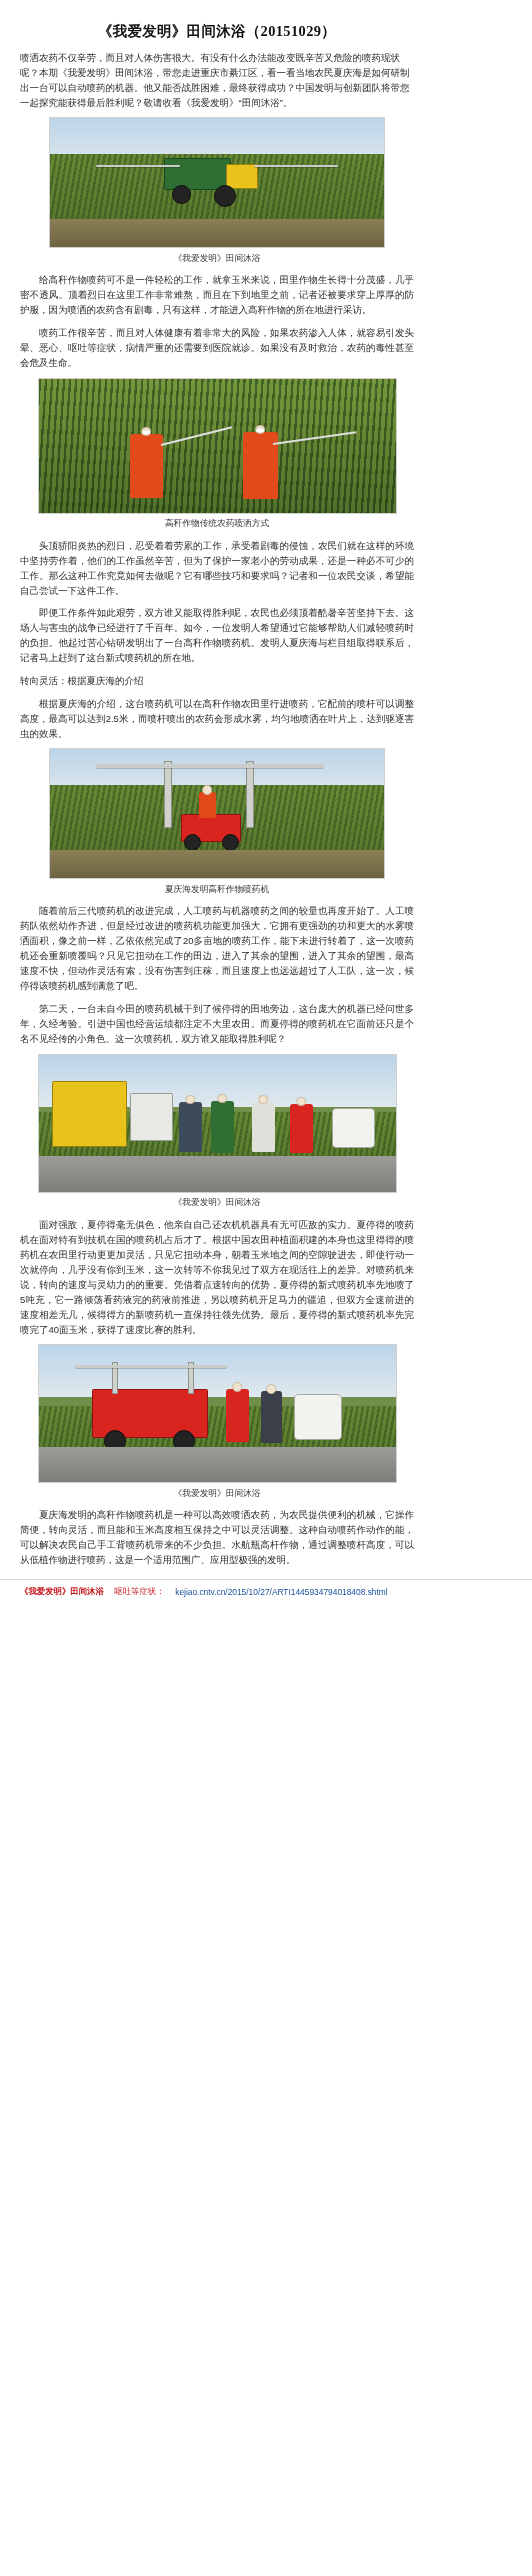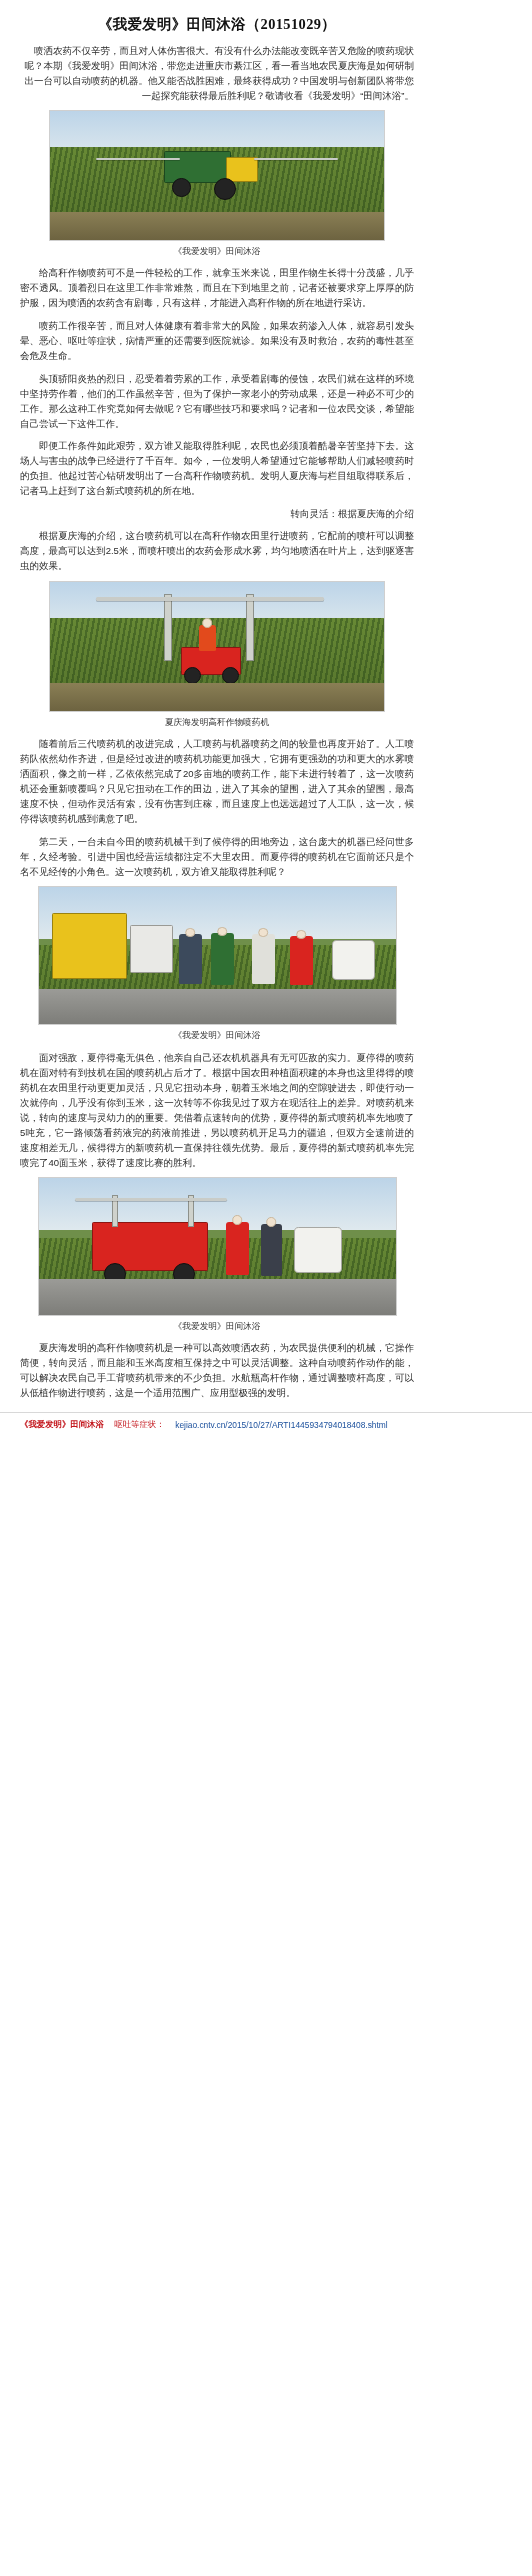--- a/index.html
+++ b/index.html
@@ -8,42 +8,42 @@
     background: #ffffff;
   }
   body {
     width: 533px;
     font-family: "Liberation Sans", sans-serif;
     color: #222222;
   }
   .page {
     width: 434px;
     box-sizing: border-box;
-    padding: 10px 20px 0 20px;
+    padding: 17px 20px 0 20px;
   }
   .title {
     text-align: center;
     font-size: 14.4px;
     font-weight: bold;
     color: #111111;
     letter-spacing: 0.4px;
     margin: 4.6px 0 9px 0;
     font-family: "Liberation Serif", serif;
   }
   p.body-text {
     font-size: 9.5px;
     line-height: 15px;
     text-align: justify;
     text-justify: inter-ideograph;
     margin: 7.6px 0 7.6px 0;
     text-indent: 2em;
     color: #2a2a2a;
   }
   p.lead {
-    text-align: right;
+    text-align: left;
     text-indent: 0;
   }
   .figure {
     margin: 7.6px 0 4.6px 0;
     text-align: center;
   }
   .figure .caption {
     font-size: 8.7px;
     color: #333333;
     margin-top: 4.6px;
@@ -187,20 +187,36 @@
       <div class="wheel" style="left:122px; top:67px; width:16.7px; height:16.7px;"></div>
       <div class="wheel" style="left:164px; top:67px; width:20px; height:20px;"></div>
       <div class="ground"></div>
     </div>
     <div class="caption">《我爱发明》田间沐浴</div>
   </div>
 
   <p class="body-text">给高秆作物喷药可不是一件轻松的工作，就拿玉米来说，田里作物生长得十分茂盛，几乎密不透风。顶着烈日在这里工作非常难熬，而且在下到地里之前，记者还被要求穿上厚厚的防护服，因为喷洒的农药含有剧毒，只有这样，才能进入高秆作物的所在地进行采访。</p>
   <p class="body-text">喷药工作很辛苦，而且对人体健康有着非常大的风险，如果农药渗入人体，就容易引发头晕、恶心、呕吐等症状，病情严重的还需要到医院就诊。如果没有及时救治，农药的毒性甚至会危及生命。</p>
 
+  <div class="figure">
+    <div class="photo wide">
+      <div class="cornfield dense" style="height:100%;"></div>
+      <div class="worker" style="left:91px; top:55px; width:33px; height:64px;">
+        <span class="head"></span>
+        <span class="mask"></span>
+      </div>
+      <div class="lance" style="left:122px; top:65px; width:73px; transform:rotate(-14deg);"></div>
+      <div class="worker" style="left:204px; top:53px; width:35px; height:67px;">
+        <span class="head"></span>
+        <span class="mask"></span>
+      </div>
+      <div class="lance" style="left:234px; top:64px; width:84px; transform:rotate(-8deg);"></div>
+    </div>
+    <div class="caption">高秆作物传统农药喷洒方式</div>
+  </div>
 
   <p class="body-text">头顶骄阳炎热的烈日，忍受着着劳累的工作，承受着剧毒的侵蚀，农民们就在这样的环境中坚持劳作着，他们的工作虽然辛苦，但为了保护一家老小的劳动成果，还是一种必不可少的工作。那么这种工作究竟如何去做呢？它有哪些技巧和要求吗？记者和一位农民交谈，希望能自己尝试一下这件工作。</p>
   <p class="body-text">即便工作条件如此艰劳，双方谁又能取得胜利呢，农民也必须顶着酷暑辛苦坚持下去。这场人与害虫的战争已经进行了千百年。如今，一位发明人希望通过它能够帮助人们减轻喷药时的负担。他起过苦心钻研发明出了一台高秆作物喷药机。发明人夏庆海与栏目组取得联系后，记者马上赶到了这台新式喷药机的所在地。</p>
 
   <p class="body-text lead">
     <span>转向灵活：</span><span>根据夏庆海的介绍</span>
   </p>
 
   <p class="body-text">根据夏庆海的介绍，这台喷药机可以在高秆作物农田里行进喷药，它配前的喷杆可以调整高度，最高可以达到2.5米，而喷杆喷出的农药会形成水雾，均匀地喷洒在叶片上，达到驱逐害虫的效果。</p>
 

